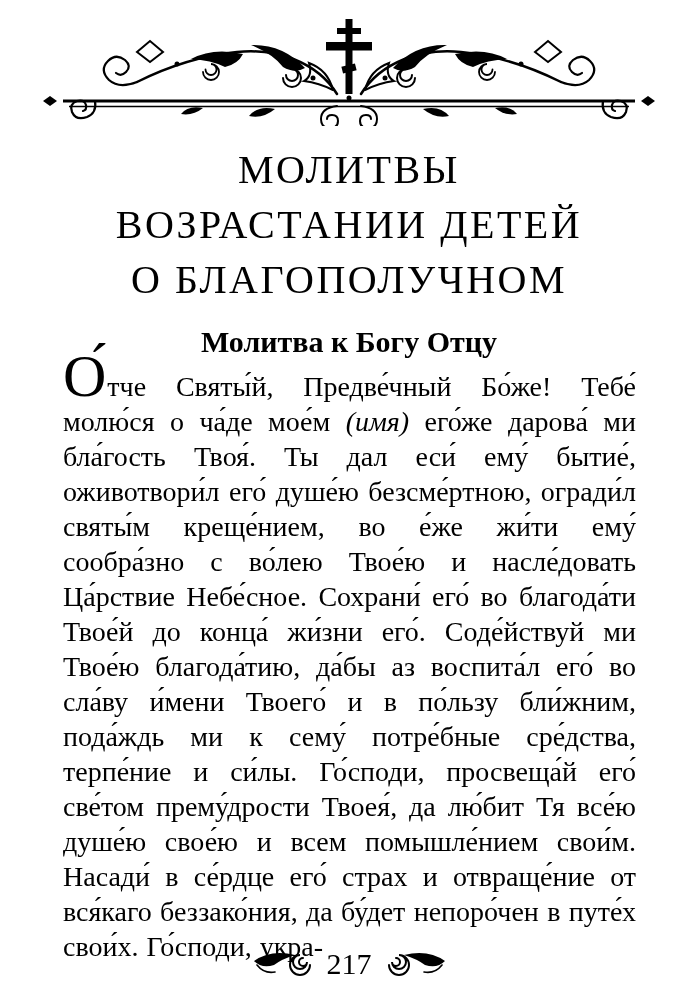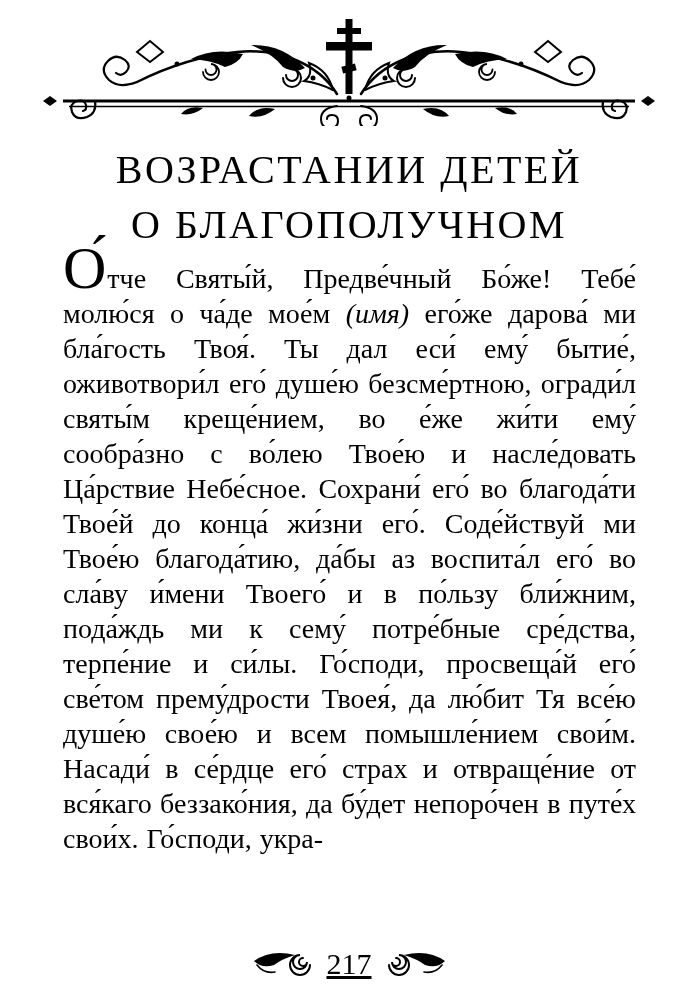--- a/index.html
+++ b/index.html
@@ -47,21 +47,20 @@
   }
   .name-italic { font-style: italic; }
   .footer {
     position: absolute;
     left: 0; right: 0;
     bottom: 20px;
     display: flex;
     justify-content: center;
     align-items: center;
     gap: 12px;
-    text-decoration: underline;
   }
   .page-number {
     font-size: 30px;
     line-height: 32px;
   }
   .flip-x { transform: scaleX(-1); }
 </style>
 </head>
 <body>
 
@@ -97,24 +96,26 @@
     <g fill="#000" stroke="none">
       <rect x="302.5" y="5" width="7" height="75"></rect>
       <rect x="294" y="14" width="24" height="6"></rect>
       <rect x="283" y="28" width="46" height="8.5"></rect>
       <rect x="299" y="51" width="14" height="7" transform="rotate(-14 306 54.5)"></rect>
       <circle cx="306" cy="84" r="2.5"></circle>
     </g>
   </svg>
 
   <div class="title">
+    <div>МОЛИТВЫ</div>
     <div>ВОЗРАСТАНИИ ДЕТЕЙ</div>
     <div>О БЛАГОПОЛУЧНОМ</div>
   </div>
 
+  <div class="subtitle">Молитва к Богу Отцу</div>
 
   <div class="prayer">
     <span class="dropcap">О́</span><span>тче Святы́й, Предве́чный Бо́же! Тебе́ молю́ся о ча́де мое́м </span><span class="name-italic">(имя)</span><span> его́же дарова́ ми бла́гость Твоя́. Ты дал еси́ ему́ бытие́, оживотвори́л его́ душе́ю безсме́ртною, огради́л святы́м креще́нием, во е́же жи́ти ему́ сообра́зно с во́лею Твое́ю и насле́довать Ца́рствие Небе́сное. Сохрани́ его́ во благода́ти Твое́й до конца́ жи́зни его́. Соде́йствуй ми Твое́ю благода́тию, да́бы аз воспита́л его́ во сла́ву и́мени Твоего́ и в по́льзу бли́жним, пода́ждь ми к сему́ потре́бные сре́дства, терпе́ние и си́лы. Го́споди, просвеща́й его́ све́том прему́дрости Твоея́, да лю́бит Тя все́ю душе́ю свое́ю и всем помышле́нием свои́м. Насади́ в се́рдце его́ страх и отвраще́ние от вся́каго беззако́ния, да бу́дет непоро́чен в путе́х свои́х. Го́споди, укра-</span>
   </div>
 
   <div class="footer">
     <svg width="62" height="32" viewBox="0 0 62 32" aria-hidden="true">
       <path fill="#000" d="M 1 13 Q 18 1 42 7 Q 29 11 21 17 Q 9 21 1 13 Z"></path>
       <path d="M 57 17 a 10 10 0 1 1 -10 -10 a 7 7 0 1 0 7 7 a 4 4 0 1 1 -4 -4" stroke="#000" stroke-width="2" fill="none" stroke-linecap="round"></path>
       <path d="M 4 17 q 7 9 18 7" stroke="#000" stroke-width="1.6" fill="none" stroke-linecap="round"></path>

